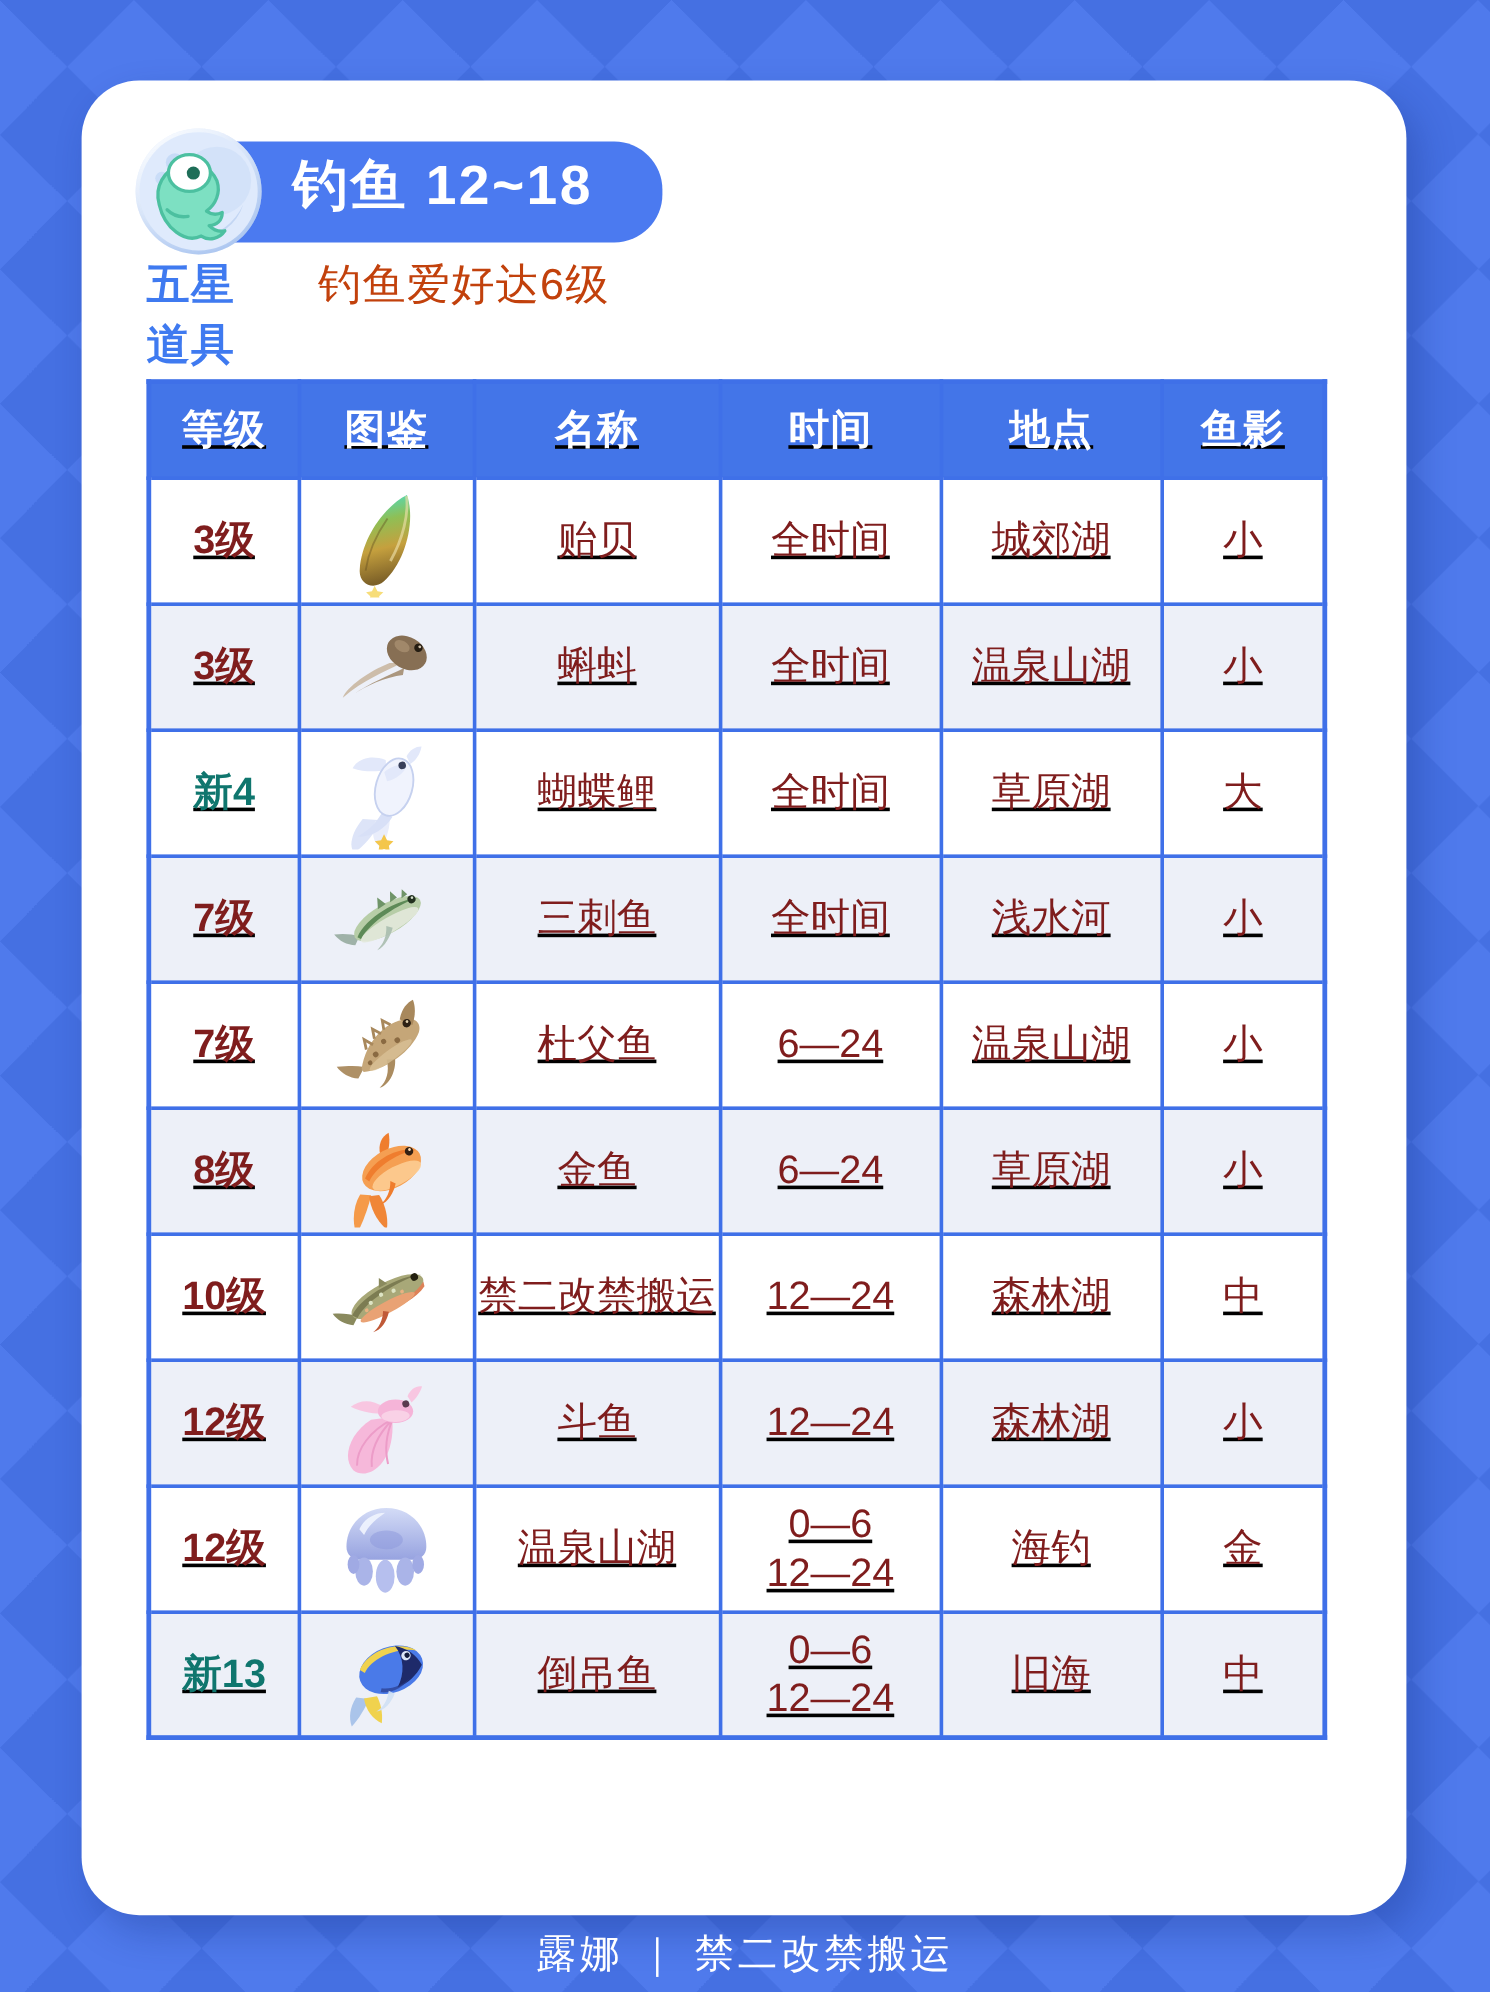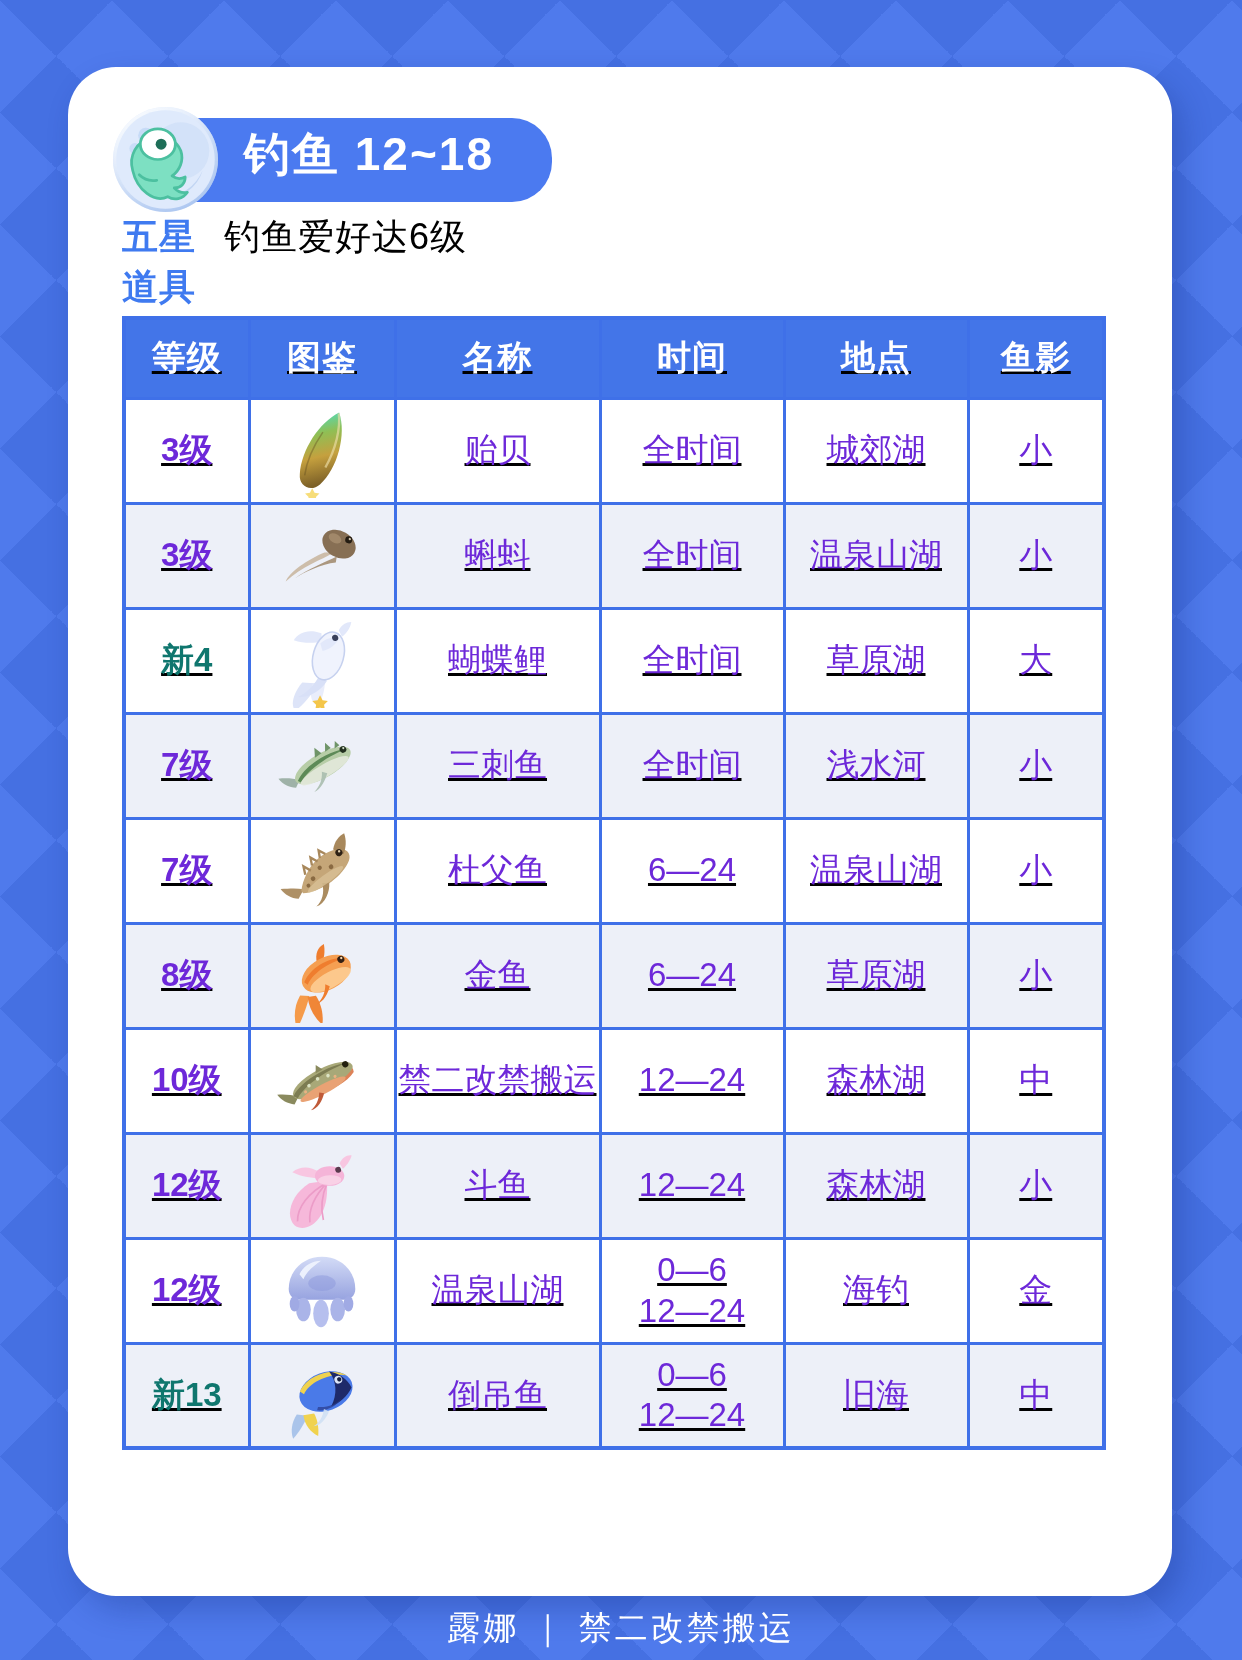--- a/index.html
+++ b/index.html
@@ -26,38 +26,38 @@
     position:relative; z-index:2; display:flex; align-items:center; justify-content:center;
   }
   .title-pill {
     margin-left:-74px; height:84px; line-height:72px;
     background:#4b7af0; color:#fff; border-radius:40px;
     font-size:46px; font-weight:bold; letter-spacing:2px;
     padding:0 58px 0 100px; white-space:nowrap;
   }
   
   .info { position:absolute; left:54px; top:146px; }
-  .info-row { display:flex; align-items:baseline; height:50px; font-size:36px; }
+  .info-row { display:flex; align-items:baseline; height:50px; font-size:36px;gap:41px; }
   .info-label { color:#3f7af0; font-weight:bold; margin-right:28px; letter-spacing:1px; }
-  .info-text { color:#000000; font-weight:500; letter-spacing:1px; }
+  .info-text { color:#c2410c; font-weight:500; letter-spacing:1px; }
   
   table.fish-table {
     position:absolute; left:54px; top:249px; width:980px;
     border-collapse:collapse; table-layout:fixed;
     border:4px solid #3f70e8;
     text-decoration:underline;
   }
   .fish-table th, .fish-table td {
     border:3px solid #3f70e8; text-align:center; vertical-align:middle;
   }
   .fish-table thead th {
     background:#4375e8; color:#ffffff; height:80px;
     font-size:34px; font-weight:bold; letter-spacing:1px;
   }
-  .fish-table tbody td { height:105px; font-size:33px; color:#6d28d9; background:#ffffff; }
+  .fish-table tbody td { height:105px; font-size:33px; color:#7f1d1d; background:#ffffff; }
   .fish-table tbody tr:nth-child(even) td { background:#edf0f8; }
   td.level { color:#3e7bf2; font-weight:bold; }
   td.level.new { color:#0f766e; }
   .fish-icon { display:flex; align-items:center; justify-content:center; }
   .fish-icon svg { width:94px; height:94px; display:block; }
   .time-line { line-height:1.22; }
   
   .footer {
     position:absolute; left:0; top:1596px; width:1242px; height:64px;
     display:flex; align-items:center; justify-content:center;

